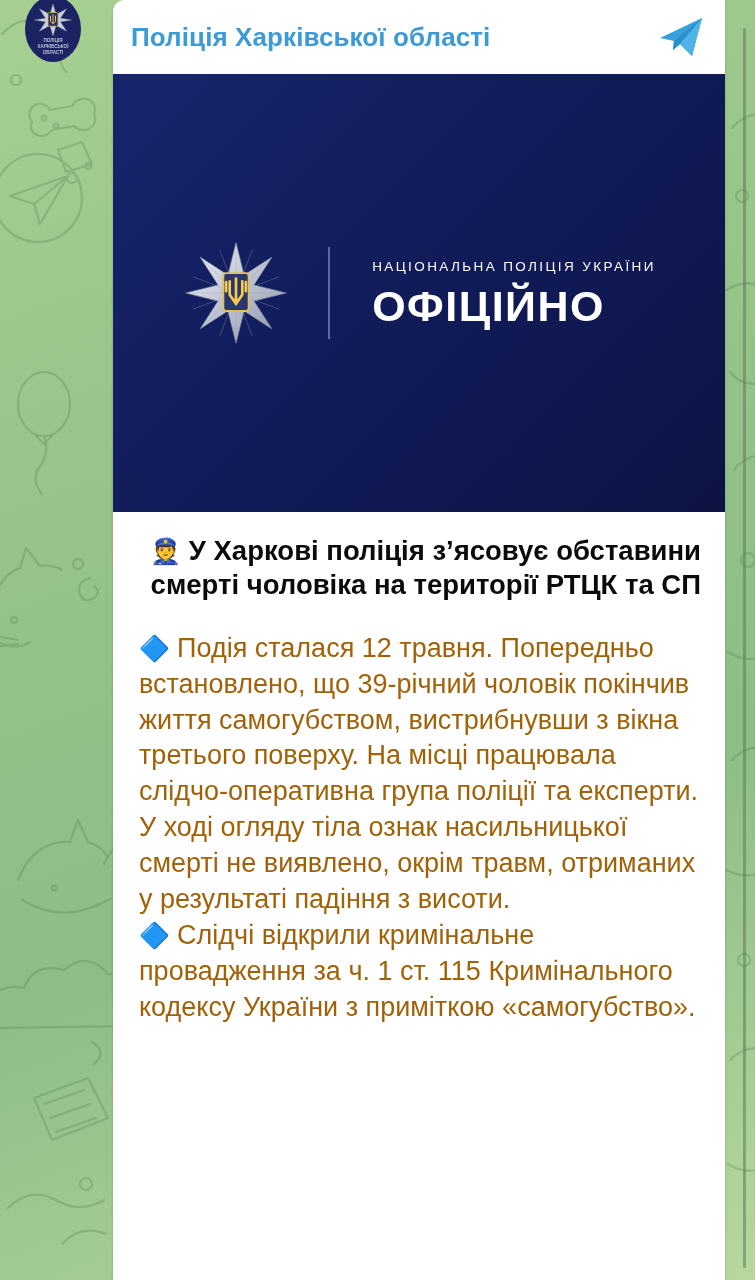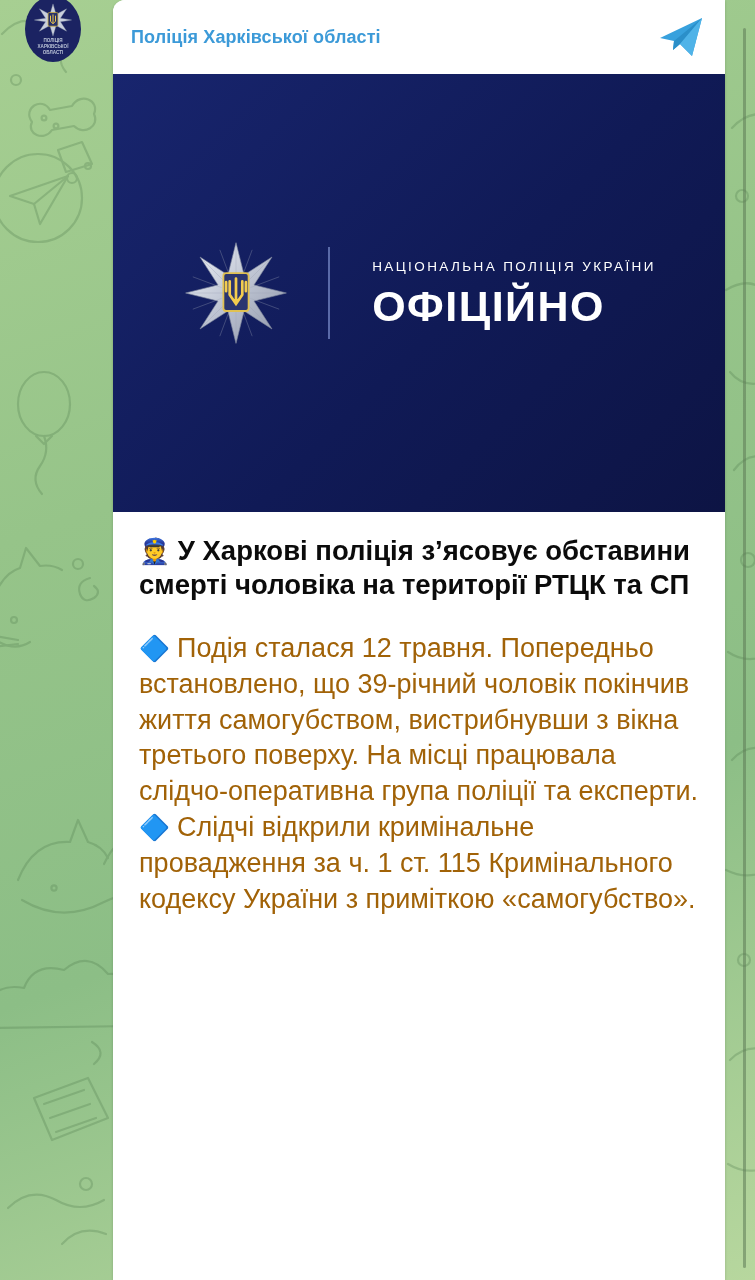--- a/index.html
+++ b/index.html
@@ -45,21 +45,21 @@
   #message-header {
     height: 74px;
     background: #ffffff;
     display: flex;
     align-items: center;
     padding: 0 18px 0 18px;
     box-sizing: border-box;
   }
   #channel-title {
     color: #3c9ad8;
-    font-size: 18px;
+    font-size: 26px;
     font-weight: 700;
     letter-spacing: .1px;
     white-space: nowrap;
     flex: 1;
     line-height: 1;
   }
   #telegram-logo { width: 52px; height: 52px; flex: none; }
 
   
   #banner {
@@ -109,20 +109,21 @@
   #post-body {
     padding: 22px 24px 30px 26px;
     box-sizing: border-box;
   }
   #post-title {
     font-size: 27.5px;
     font-weight: 700;
     line-height: 1.25;
     color: #0b0b0b;
     margin: 0 0 28px 0;
+    text-align: right;
   }
   .para {
     font-size: 27px;
     line-height: 1.33;
     color: #a16207;
     margin: 0;
   }
   .emoji { font-size: 25px; }
 </style>
 </head>
@@ -253,18 +254,19 @@
     </div>
   </div>
 
   <div id="post-body">
     <h1 id="post-title">
       <span class="emoji">👮</span>
       <span>У Харкові поліція з’ясовує обставини смерті чоловіка на території РТЦК та СП</span>
     </h1>
     <div id="post-paragraphs">
         <div class="para"><span class="emoji">🔷 </span><span>Подія сталася 12 травня. Попередньо встановлено, що 39-річний чоловік покінчив життя самогубством, вистрибнувши з вікна третього поверху. На місці працювала слідчо-оперативна група поліції та експерти.</span></div>
+        <div class="para"><span>У ході огляду тіла ознак насильницької смерті не виявлено, окрім травм, отриманих у результаті падіння з висоти.</span></div>
         <div class="para"><span class="emoji">🔷 </span><span>Слідчі відкрили кримінальне провадження за ч. 1 ст. 115 Кримінального кодексу України з приміткою «самогубство».</span></div>
       </div>
   </div>
 </div>
 
 <div style="position:absolute;right:9px;top:28px;width:3px;height:1240px;background:#5d7a55;opacity:.55;border-radius:2px;z-index:9;"></div>
 
 </body></html>

